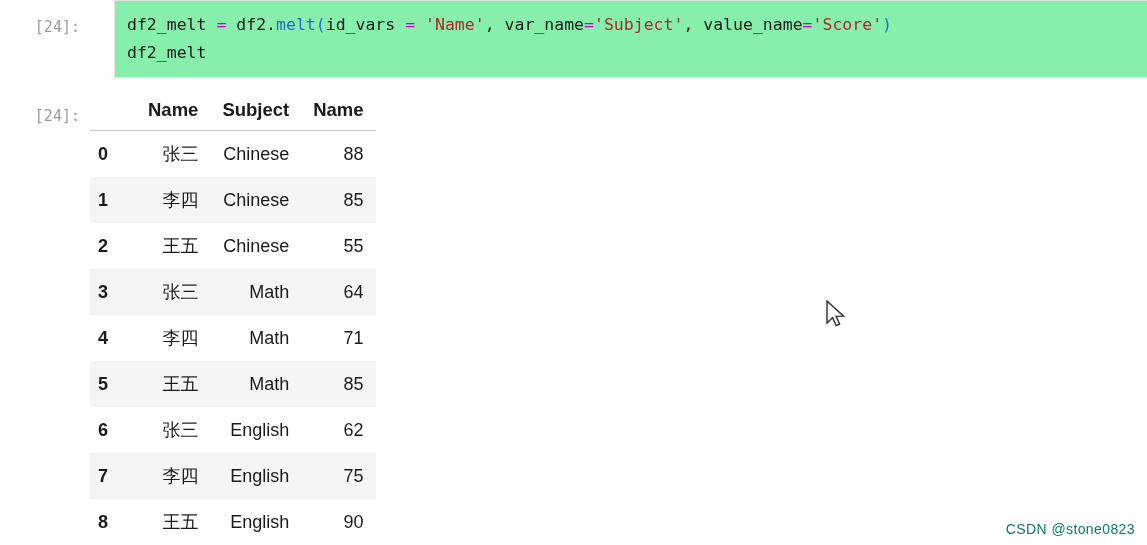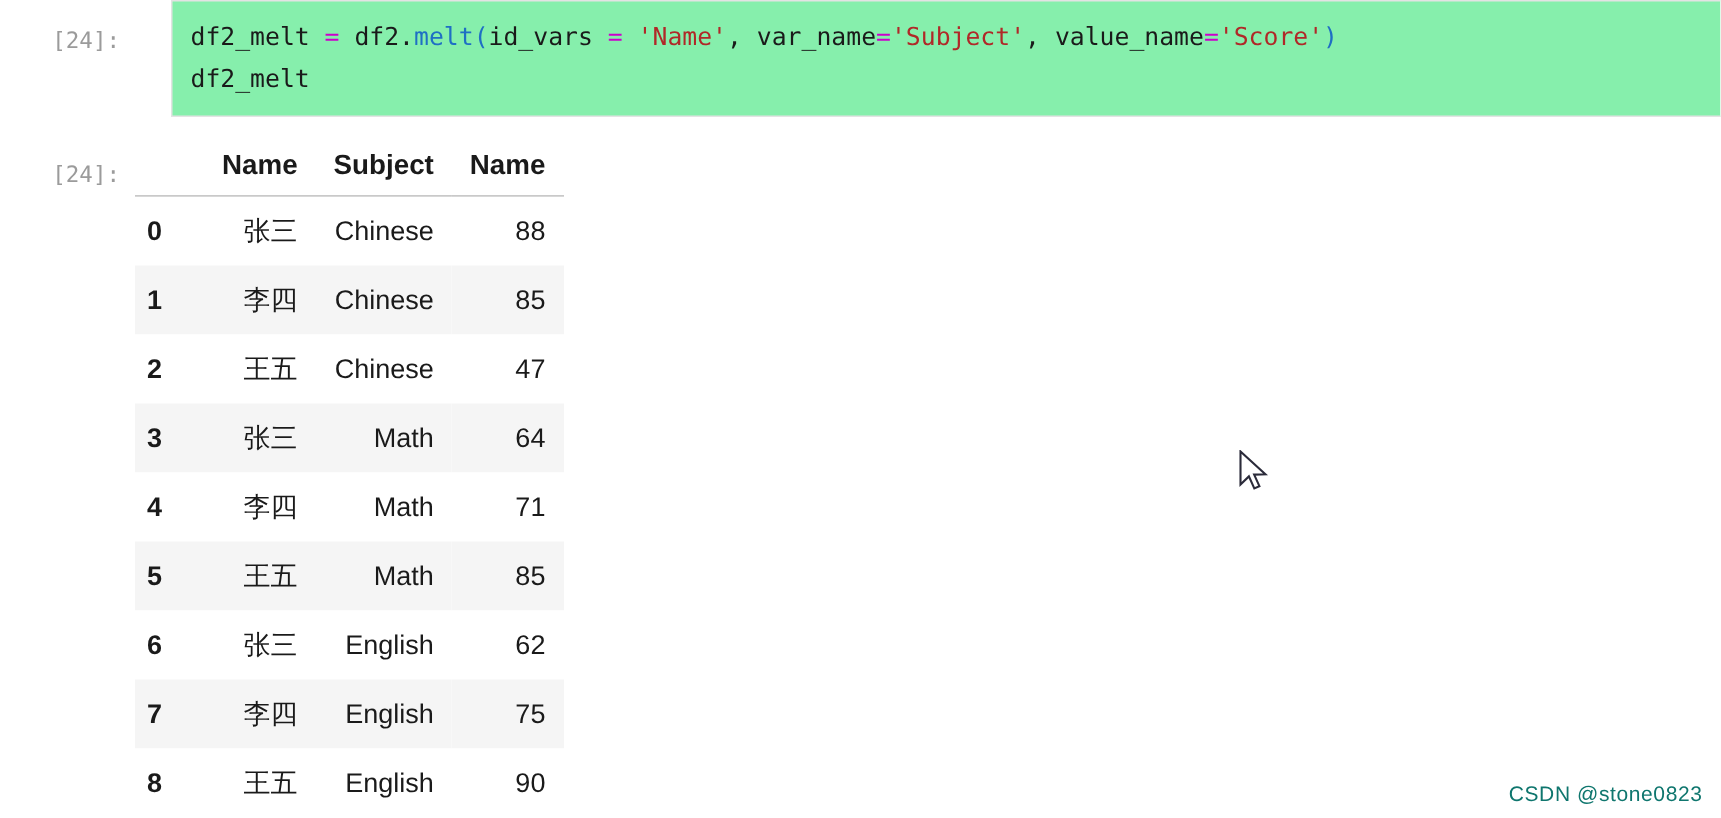--- a/index.html
+++ b/index.html
@@ -173,21 +173,21 @@
           <tr class="odd">
             <th class="row-idx">1</th>
             <td class="cjk">李四</td>
             <td>Chinese</td>
             <td>85</td>
           </tr>
           <tr class="even">
             <th class="row-idx">2</th>
             <td class="cjk">王五</td>
             <td>Chinese</td>
-            <td>47</td>
+            <td>55</td>
           </tr>
           <tr class="odd">
             <th class="row-idx">3</th>
             <td class="cjk">张三</td>
             <td>Math</td>
             <td>64</td>
           </tr>
           <tr class="even">
             <th class="row-idx">4</th>
             <td class="cjk">李四</td>

